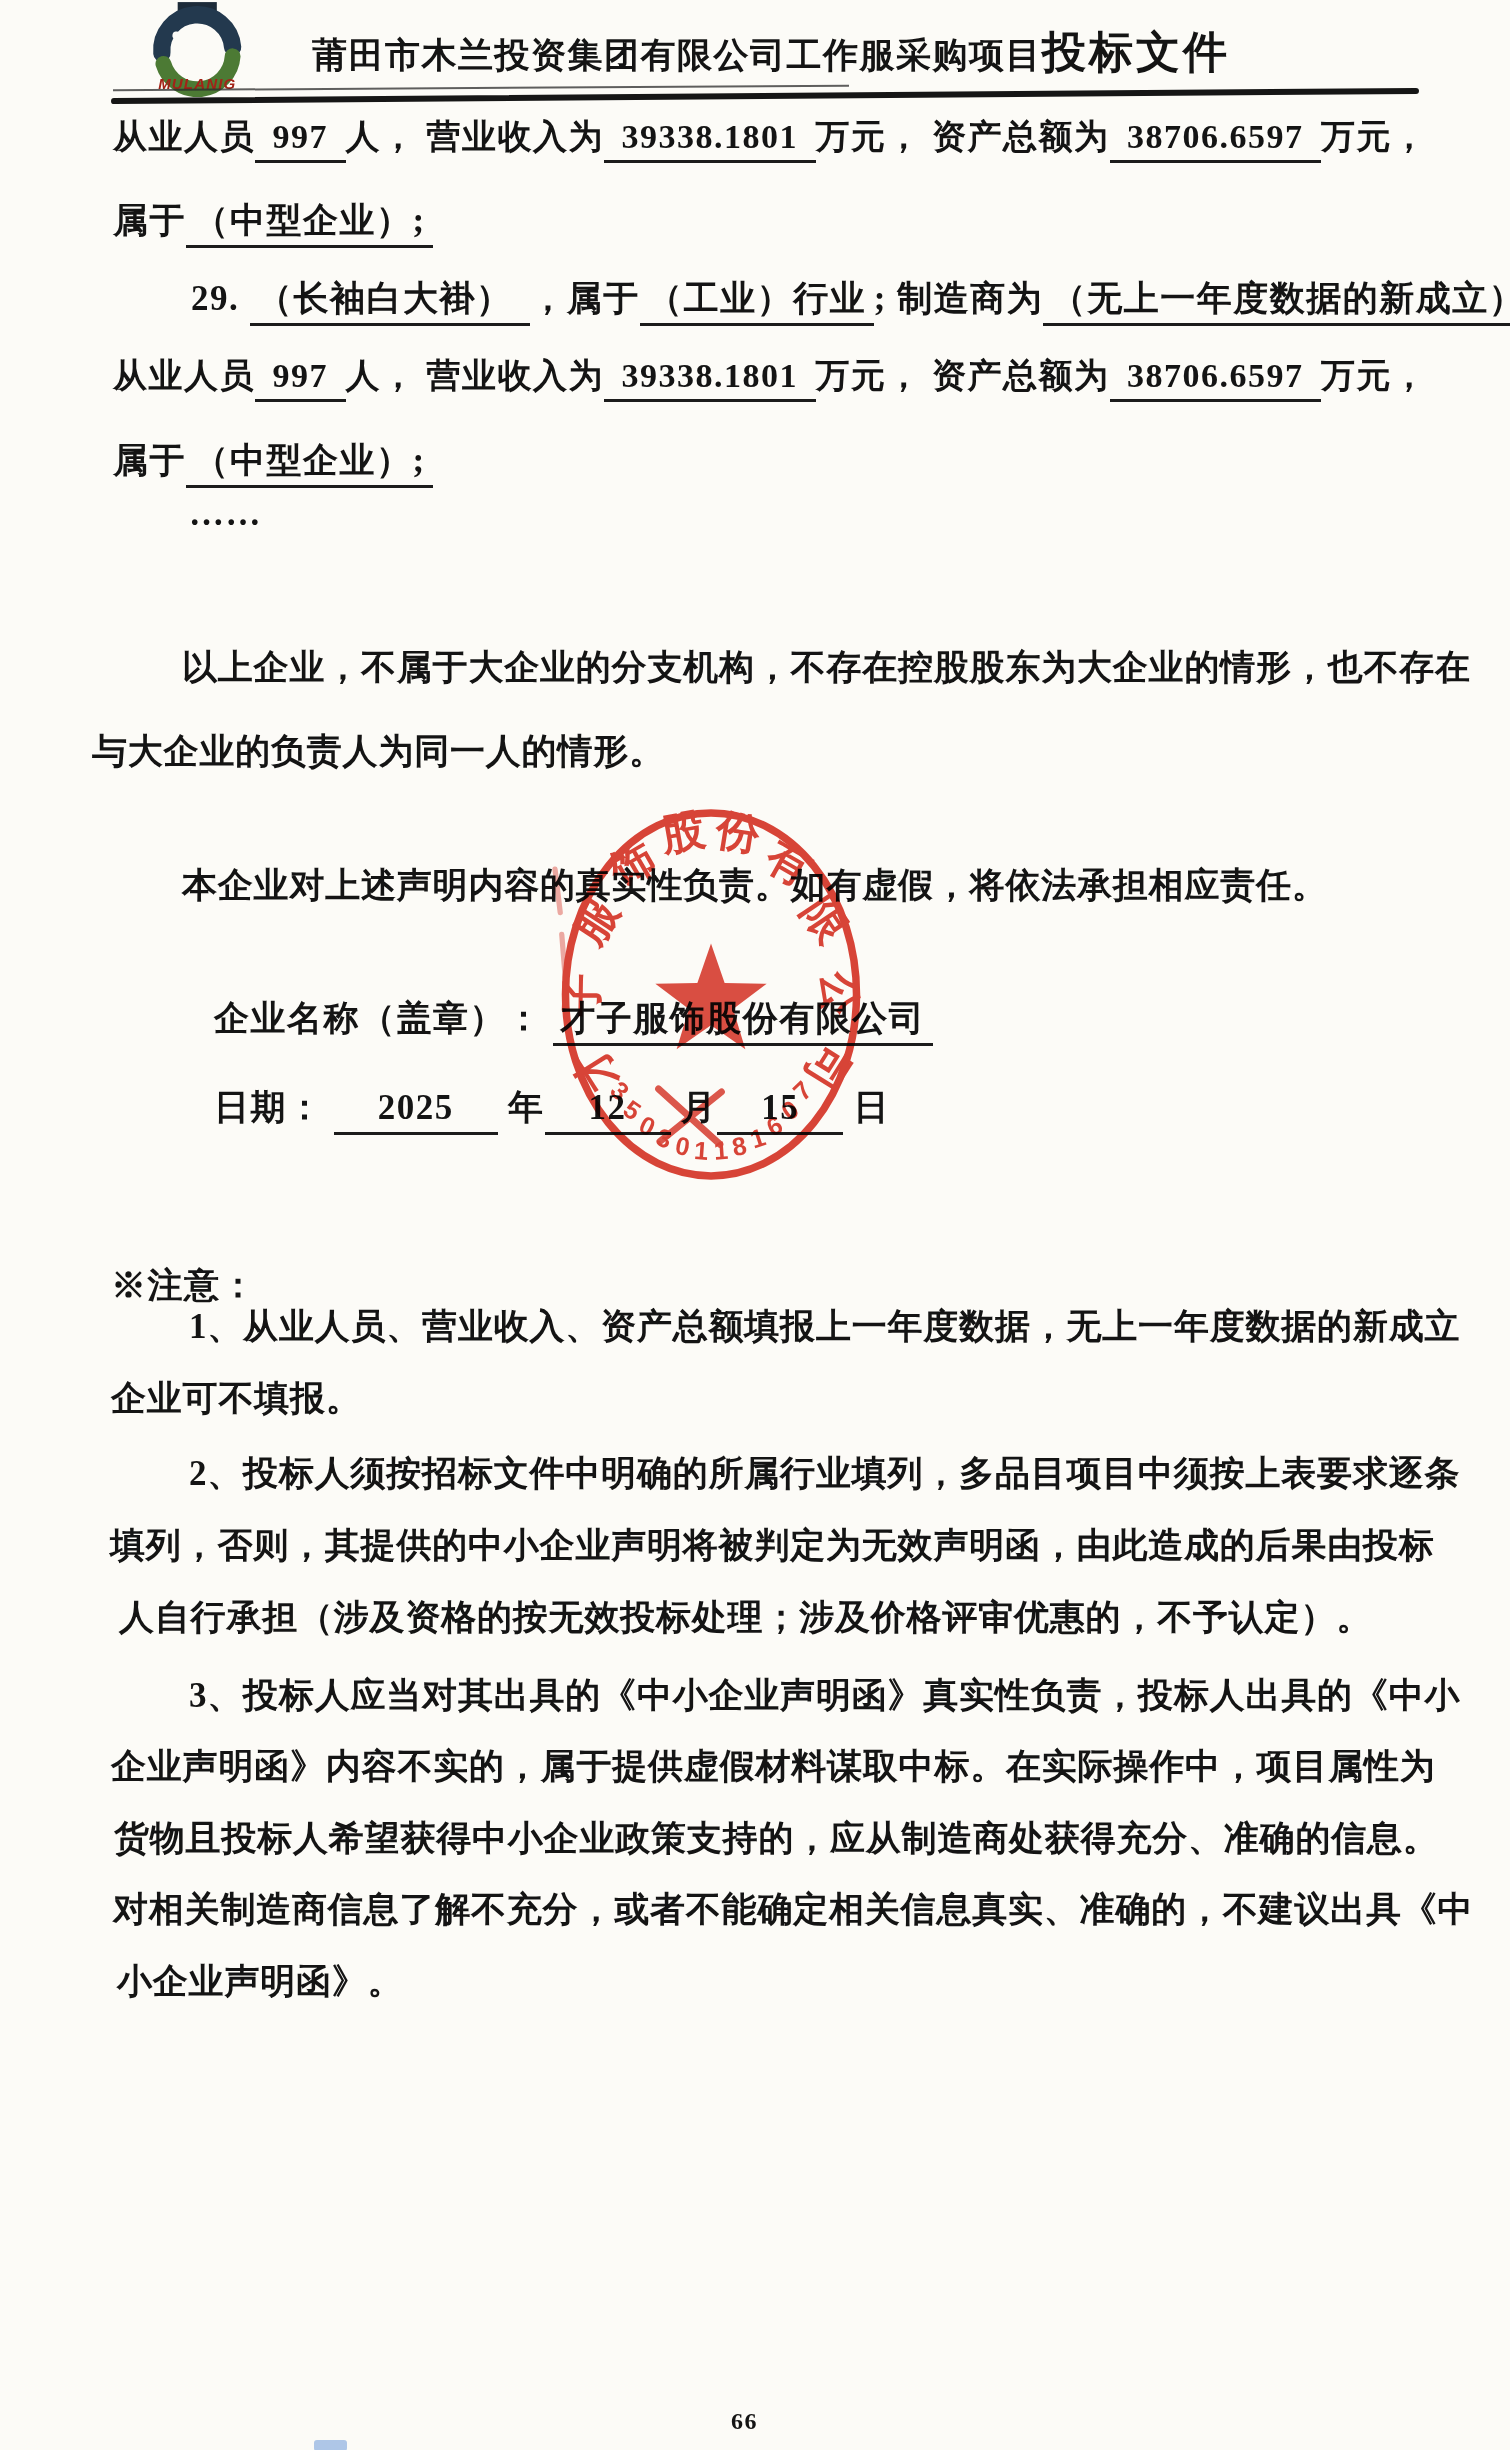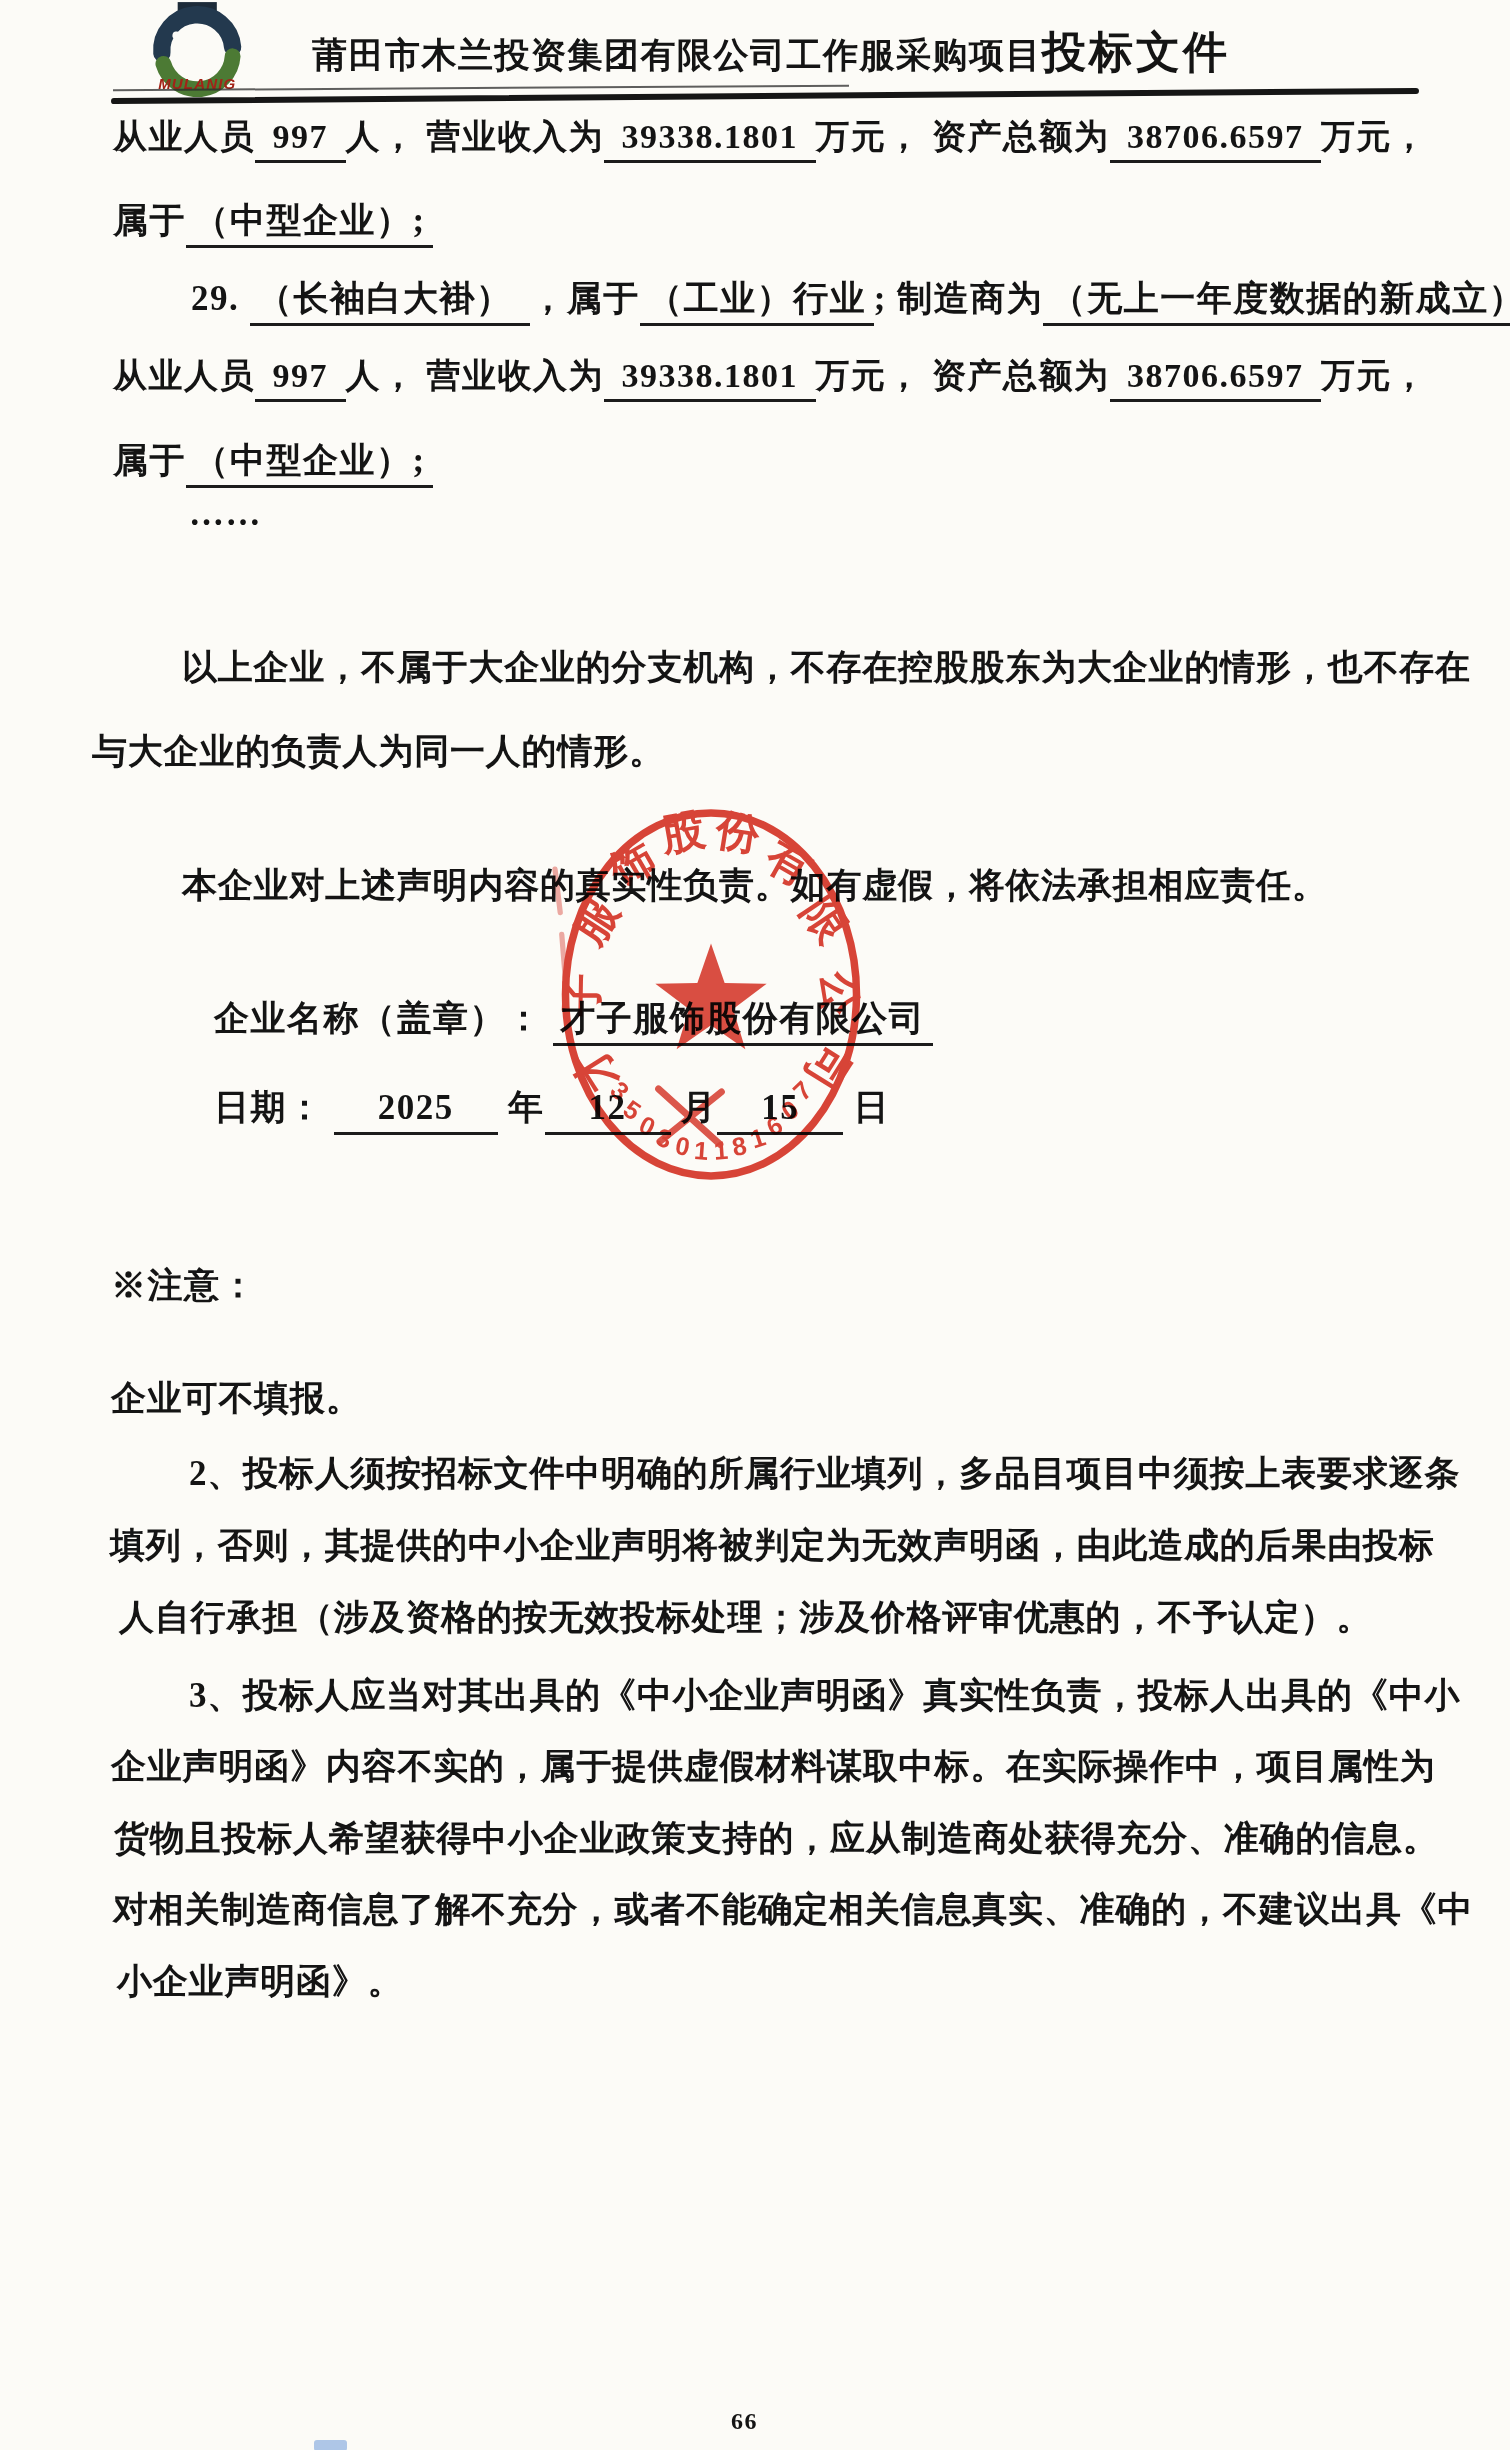--- a/index.html
+++ b/index.html
@@ -47,20 +47,21 @@
   <div class="line" style="top:275px;left:191px;"><span>29. </span><span class="u">（长袖白大褂） </span><span>，属于</span><span class="u">（工业）行业</span><span>; 制造商为</span><span class="u">（无上一年度数据的新成立）</span><span>，</span></div>
   <div class="line" style="top:353px;left:113px;font-size:34px;"><span>从业人员</span><span class="u"> 997 </span><span>人， 营业收入为</span><span class="u"> 39338.1801 </span><span>万元， 资产总额为</span><span class="u"> 38706.6597 </span><span>万元，</span></div>
   <div class="line" style="top:437px;left:113px;"><span>属于</span><span class="u">（中型企业）; </span></div>
   <div class="line" style="top:494px;left:189px;"><span>……</span></div>
   <div class="line note" style="top:644px;left:182px;"><span>以上企业，不属于大企业的分支机构，不存在控股股东为大企业的情形，也不存在</span></div>
   <div class="line note" style="top:728px;left:92px;"><span>与大企业的负责人为同一人的情形。</span></div>
   <div class="line note" style="top:862px;left:182px;"><span>本企业对上述声明内容的真实性负责。如有虚假，将依法承担相应责任。</span></div>
   <div class="line" style="top:995px;left:214px;"><span>企业名称（盖章）： </span><span class="u"> 才子服饰股份有限公司 </span></div>
   <div class="line" style="top:1084px;left:214px;"><span>日期： </span><span class="u">　2025　</span><span> 年</span><span class="u">　12　</span><span> 月</span><span class="u">　15　</span><span> 日</span></div>
   <div class="line" style="top:1262px;left:111px;font-weight:700;"><span>※注意：</span></div>
+  <div class="line note" style="top:1303px;left:189px;"><span>1、从业人员、营业收入、资产总额填报上一年度数据，无上一年度数据的新成立</span></div>
   <div class="line note" style="top:1375px;left:111px;"><span>企业可不填报。</span></div>
   <div class="line note" style="top:1450px;left:189px;"><span>2、投标人须按招标文件中明确的所属行业填列，多品目项目中须按上表要求逐条</span></div>
   <div class="line note" style="top:1522px;left:110px;"><span>填列，否则，其提供的中小企业声明将被判定为无效声明函，由此造成的后果由投标</span></div>
   <div class="line note" style="top:1594px;left:119px;"><span>人自行承担（涉及资格的按无效投标处理；涉及价格评审优惠的，不予认定）。</span></div>
   <div class="line note" style="top:1672px;left:189px;"><span>3、投标人应当对其出具的《中小企业声明函》真实性负责，投标人出具的《中小</span></div>
   <div class="line note" style="top:1815px;left:114px;"><span>货物且投标人希望获得中小企业政策支持的，应从制造商处获得充分、准确的信息。</span></div>
   <div class="line note" style="top:1743px;left:111px;"><span>企业声明函》内容不实的，属于提供虚假材料谋取中标。在实际操作中，项目属性为</span></div>
   <div class="line note" style="top:1886px;left:113px;"><span>对相关制造商信息了解不充分，或者不能确定相关信息真实、准确的，不建议出具《中</span></div>
   <div class="line note" style="top:1958px;left:117px;"><span>小企业声明函》。</span></div>
 

